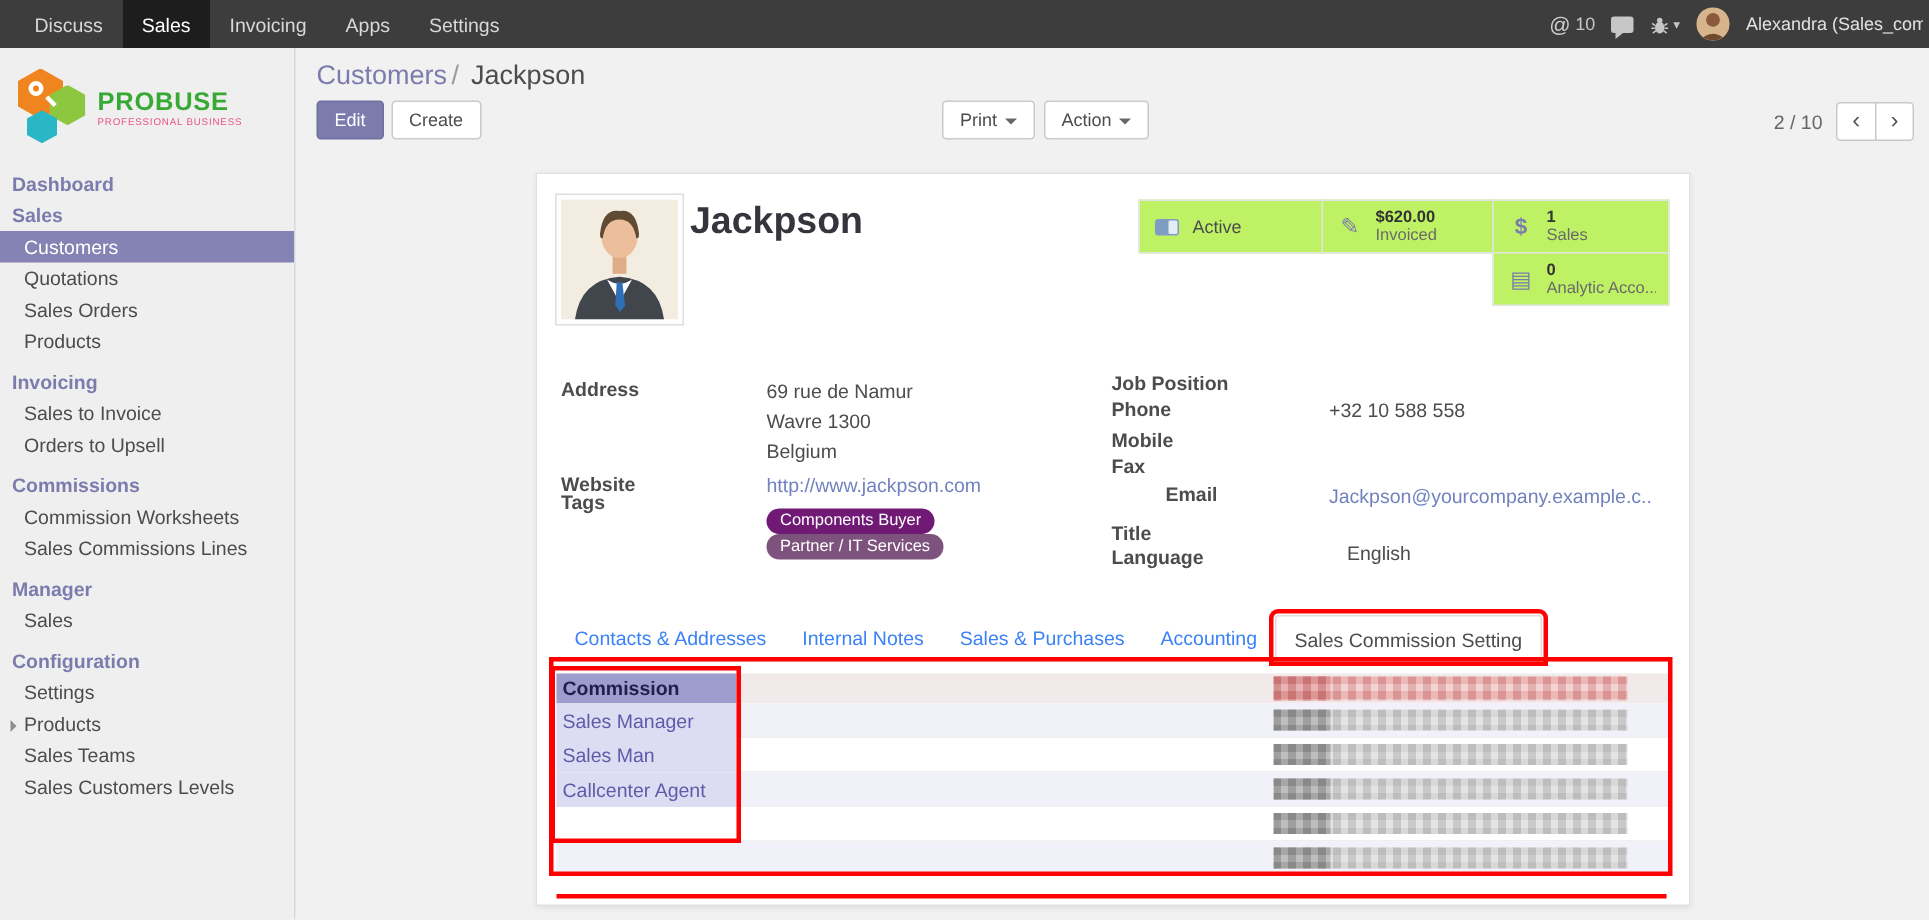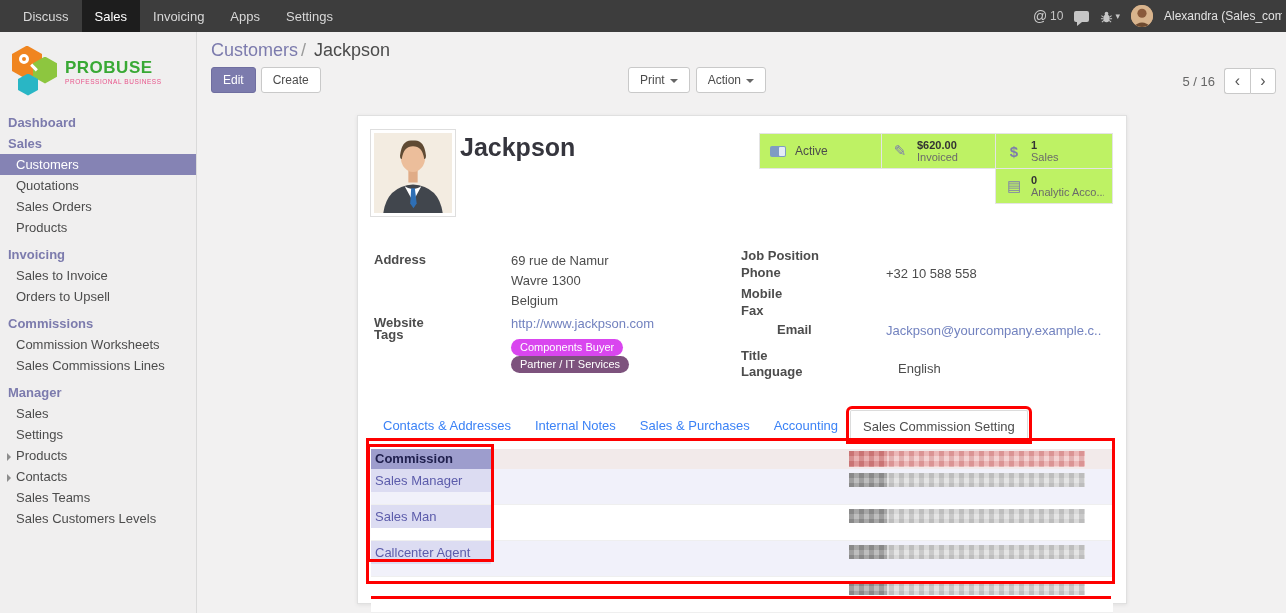--- a/index.html
+++ b/index.html
@@ -85,21 +85,21 @@
   .f-link{position:absolute;font-size:13px;color:#7282bf;cursor:pointer;}
   .tag{position:absolute;display:inline-block;color:#fff;font-size:11px;line-height:13px;padding:2px 9px;border-radius:10px;cursor:pointer;}
   
   .tabs{position:absolute;left:13px;top:294px;right:13px;height:31px;border-bottom:1px solid #dcdcdc;display:flex;align-items:stretch;}
   .tab{font-size:13px;color:#3b82f6;padding:8px 12px;cursor:pointer;white-space:nowrap;}
   .tab.active{background:#fff;border:1px solid #dcdcdc;border-bottom-color:#fff;border-radius:2px 2px 0 0;color:#4c4c4c;outline:3px solid #fe0000;outline-offset:1px;}
   
   .o-table{position:absolute;left:13px;top:333px;width:742px;font-size:13px;}
   .t-header{position:relative;height:20px;background:#f2eaea;}
   .t-hcell{position:absolute;left:0;top:0;width:120px;height:20px;background:#9d9dcd;color:#20204e;font-weight:bold;padding:2px 4px;line-height:16px;}
-  .t-row{position:relative;height:36px;border-bottom:1px solid #efefef;}
+  .t-row{position:relative;height:23px;border-bottom:1px solid #efefef;}
   .row-a{background:#f1f1fa;}
   .row-b{background:#fff;}
   .t-lbl{position:absolute;left:0;top:0;width:120px;height:23px;background:#dcdcf2;color:#5c5cab;padding:4px 4px;line-height:15px;cursor:pointer;}
   .redacted{position:absolute;left:478px;top:4px;width:236px;height:14px;
     background-image:repeating-linear-gradient(90deg,rgba(0,0,0,.10) 0 5px,rgba(255,255,255,.14) 5px 10px),
                      repeating-linear-gradient(180deg,#d2d2d2 0 5px,#e0e0e0 5px 10px);}
   .redacted .dark{position:absolute;left:0;top:0;width:38px;height:100%;
     background-image:repeating-linear-gradient(90deg,rgba(0,0,0,.14) 0 5px,rgba(255,255,255,.08) 5px 10px),
                      repeating-linear-gradient(180deg,#9f9f9f 0 5px,#b9b9b9 5px 10px);}
   .redacted-pink{top:2px;height:16px;
@@ -173,29 +173,26 @@
     <div class="nav-item">Sales Orders</div>
     <div class="nav-item">Products</div>
     <div class="nav-header">Invoicing</div>
     <div class="nav-item">Sales to Invoice</div>
     <div class="nav-item">Orders to Upsell</div>
     <div class="nav-header">Commissions</div>
     <div class="nav-item">Commission Worksheets</div>
     <div class="nav-item">Sales Commissions Lines</div>
     <div class="nav-header">Manager</div>
     <div class="nav-item">Sales</div>
+    <div class="nav-header">Configuration</div>
     <div class="nav-item">Settings</div>
     <div class="nav-item">
       <span class="nav-caret"></span>
       <span>Products</span>
     </div>
-    <div class="nav-item">
-      <span class="nav-caret"></span>
-      <span>Contacts</span>
-    </div>
     <div class="nav-item">Sales Teams</div>
     <div class="nav-item">Sales Customers Levels</div>
   </div>
 </div>
 
 <div class="content">
 
   <div class="breadcrumb">
     <span class="bc-link">Customers</span><span class="sep">/</span>
     <span class="current">Jackpson</span>
@@ -205,21 +202,21 @@
     <button class="btn btn-primary">Edit</button>
     <button class="btn">Create</button>
   </div>
 
   <div class="cp-center">
     <button class="btn"><span>Print</span><span class="dd-caret"></span></button>
     <button class="btn"><span>Action</span><span class="dd-caret"></span></button>
   </div>
 
   <div class="cp-pager">
-    <span>5 / 16</span>
+    <span>2 / 10</span>
     <span class="pager-btns">
       <button class="pager-btn prev">
           <span>‹</span>
         </button>
       <button class="pager-btn next">
           <span>›</span>
         </button>
     </span>
   </div>
 
@@ -273,21 +270,21 @@
 
     <div class="f-label" style="left:16px;top:136px;">Address</div>
     <div class="f-val" style="left:153px;top:137px;">69 rue de Namur</div>
     <div class="f-val" style="left:153px;top:157px;">Wavre 1300</div>
     <div class="f-val" style="left:153px;top:177px;">Belgium</div>
 
     <div class="f-label" style="left:16px;top:199px;">Website</div>
     <div class="f-link" style="left:153px;top:200px;">http://www.jackpson.com</div>
 
     <div class="f-label" style="left:16px;top:211px;">Tags</div>
-    <span class="tag" style="left:153px;top:223px;background:#d946ef;">Components Buyer</span>
+    <span class="tag" style="left:153px;top:223px;background:#701a75;">Components Buyer</span>
     <span class="tag" style="left:153px;top:240px;background:#7d527d;">Partner / IT Services</span>
 
     <div class="f-label" style="left:383px;top:132px;">Job Position</div>
     <div class="f-label" style="left:383px;top:149px;">Phone</div>
     <div class="f-val" style="left:528px;top:150px;">+32 10 588 558</div>
     <div class="f-label" style="left:383px;top:170px;">Mobile</div>
     <div class="f-label" style="left:383px;top:187px;">Fax</div>
     <div class="f-label" style="left:383px;top:206px;padding-left:36px;">Email</div>
     <div class="f-link" style="left:528px;top:207px;">Jackpson@yourcompany.example.c..</div>
     <div class="f-label" style="left:383px;top:232px;">Title</div>

